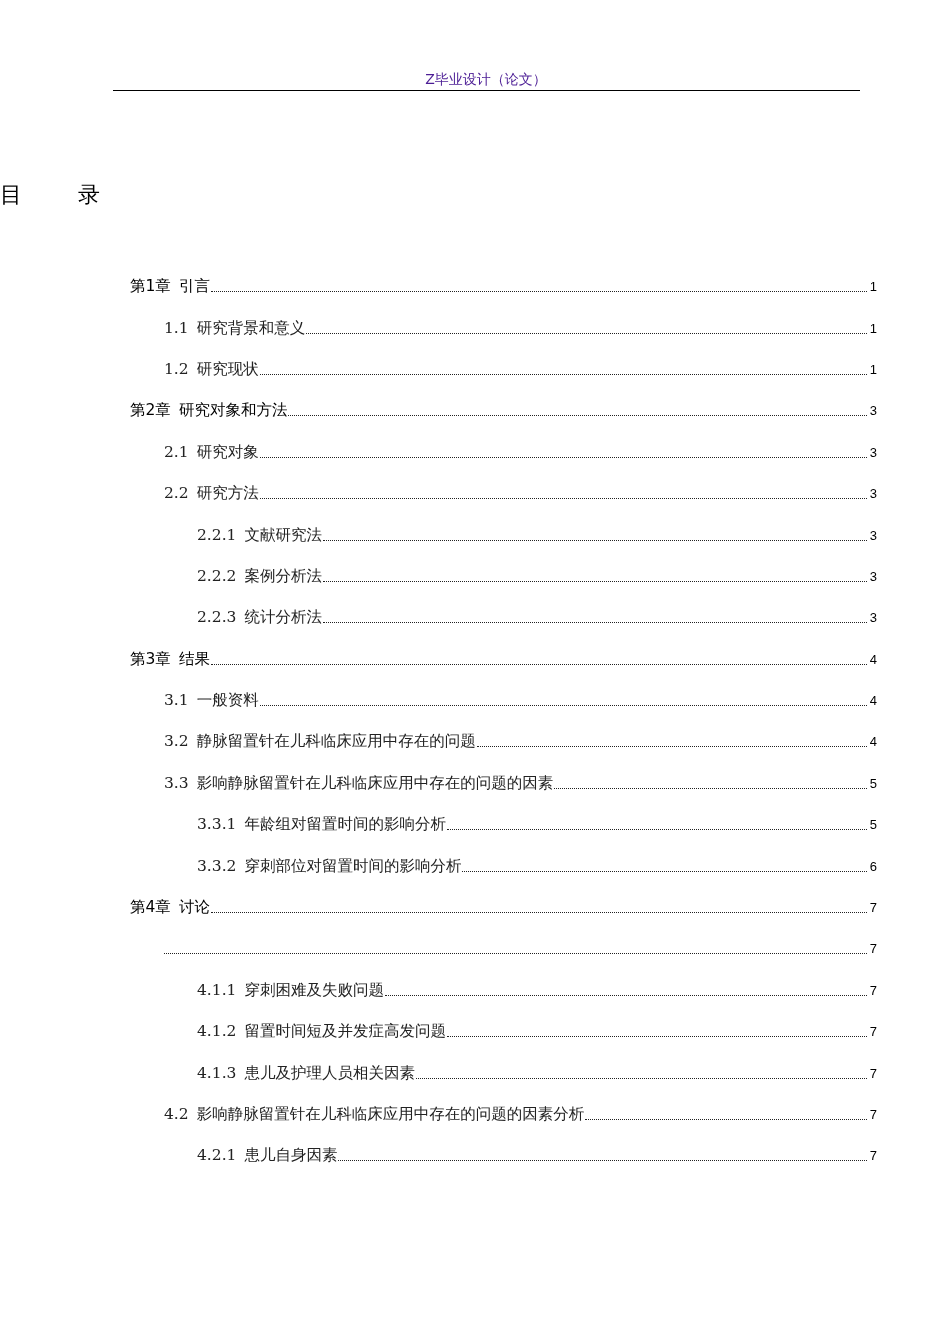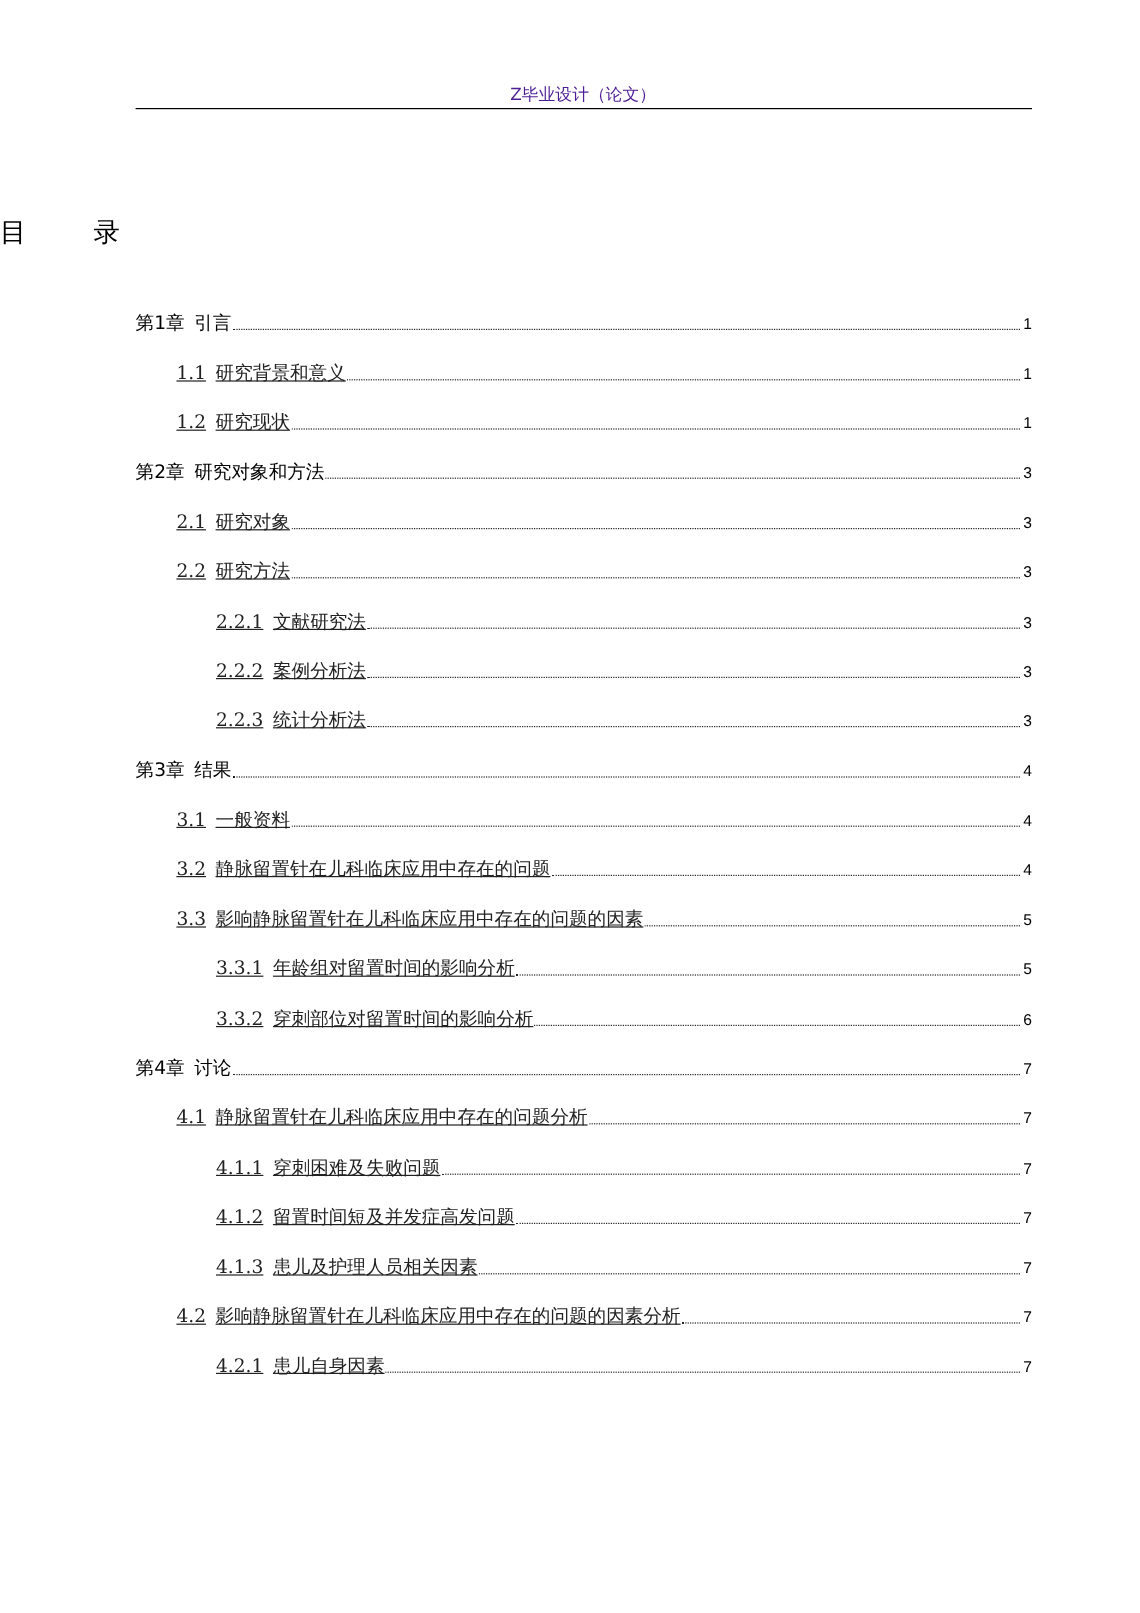--- a/index.html
+++ b/index.html
@@ -6,29 +6,29 @@
   body { width: 950px; height: 1344px; position: relative; overflow: hidden;
          font-family: "DejaVu Sans", sans-serif; color: #000; }
   .header { position: absolute; left: 113px; top: 68px; width: 746px; height: 22px;
             text-align: center; font-size: 14px; line-height: 22px; color: #4c1d95; }
   .header-rule { position: absolute; left: 113px; top: 90px; width: 747px; height: 0;
                  border-top: 1.5px solid #000; }
   .title { position: absolute; left: 0; top: 180px; width: 950px; 
            font-size: 22px; line-height: 30px; letter-spacing: 0; }
   .title span { display: inline-block; }
   .title .gap { width: 56px; }
-  .toc { position: absolute; left: 113px; top: 249px; width: 747px; margin: 0; padding: 0; list-style: none; }
+  .toc { position: absolute; left: 113px; top: 249px; width: 747px; margin: 17px; padding: 0; list-style: none; }
   .toc-row { position: relative; height: 41.4px; display: flex; align-items: center; }
   .toc-row .label { white-space: nowrap; background: #fff; padding-right: 1px; position: relative; z-index: 1; }
   .toc-row .leader { flex: 1; height: 0; border-bottom: 1.5px dotted #222; margin-top: 10px; margin-right: 2px; }
   .toc-row .page { font-family: "Liberation Sans", sans-serif; font-size: 13px; width: 8px; text-align: right; }
   .lvl1 .label { font-family: "DejaVu Sans", sans-serif; font-size: 15.5px; }
   .lvl2 { padding-left: 34px; }
   .lvl3 { padding-left: 67px; justify-content: space-between; }
-  .lvl2 .label, .lvl3 .label { font-family: "DejaVu Serif", serif; font-size: 15.5px; color: #222; text-decoration: underline; }
+  .lvl2 .label, .lvl3 .label { font-family: "DejaVu Serif", serif; font-size: 15.5px; color: #222; }
   .num { margin-right: 8px; }
 </style>
 </head>
 <body>
 
 <div class="header">Z毕业设计（论文）</div>
 <div class="header-rule"></div>
 
 <div class="title">
   <span>目</span><span class="gap"></span><span>录</span>
@@ -109,21 +109,20 @@
       <span class="label"><span class="num">3.3.2</span><span>穿刺部位对留置时间的影响分析</span></span>
       <span class="leader"></span>
       <span class="page">6</span>
     </li>
   <li class="toc-row lvl1">
       <span class="label"><span class="num">第4章</span><span>讨论</span></span>
       <span class="leader"></span>
       <span class="page">7</span>
     </li>
   <li class="toc-row lvl2">
-      <span class="label"><span class="num">4.1</span><span>静脉留置针在儿科临床应用中存在的问题分析</span></span>
       <span class="leader"></span>
       <span class="page">7</span>
     </li>
   <li class="toc-row lvl3">
       <span class="label"><span class="num">4.1.1</span><span>穿刺困难及失败问题</span></span>
       <span class="leader"></span>
       <span class="page">7</span>
     </li>
   <li class="toc-row lvl3">
       <span class="label"><span class="num">4.1.2</span><span>留置时间短及并发症高发问题</span></span>

